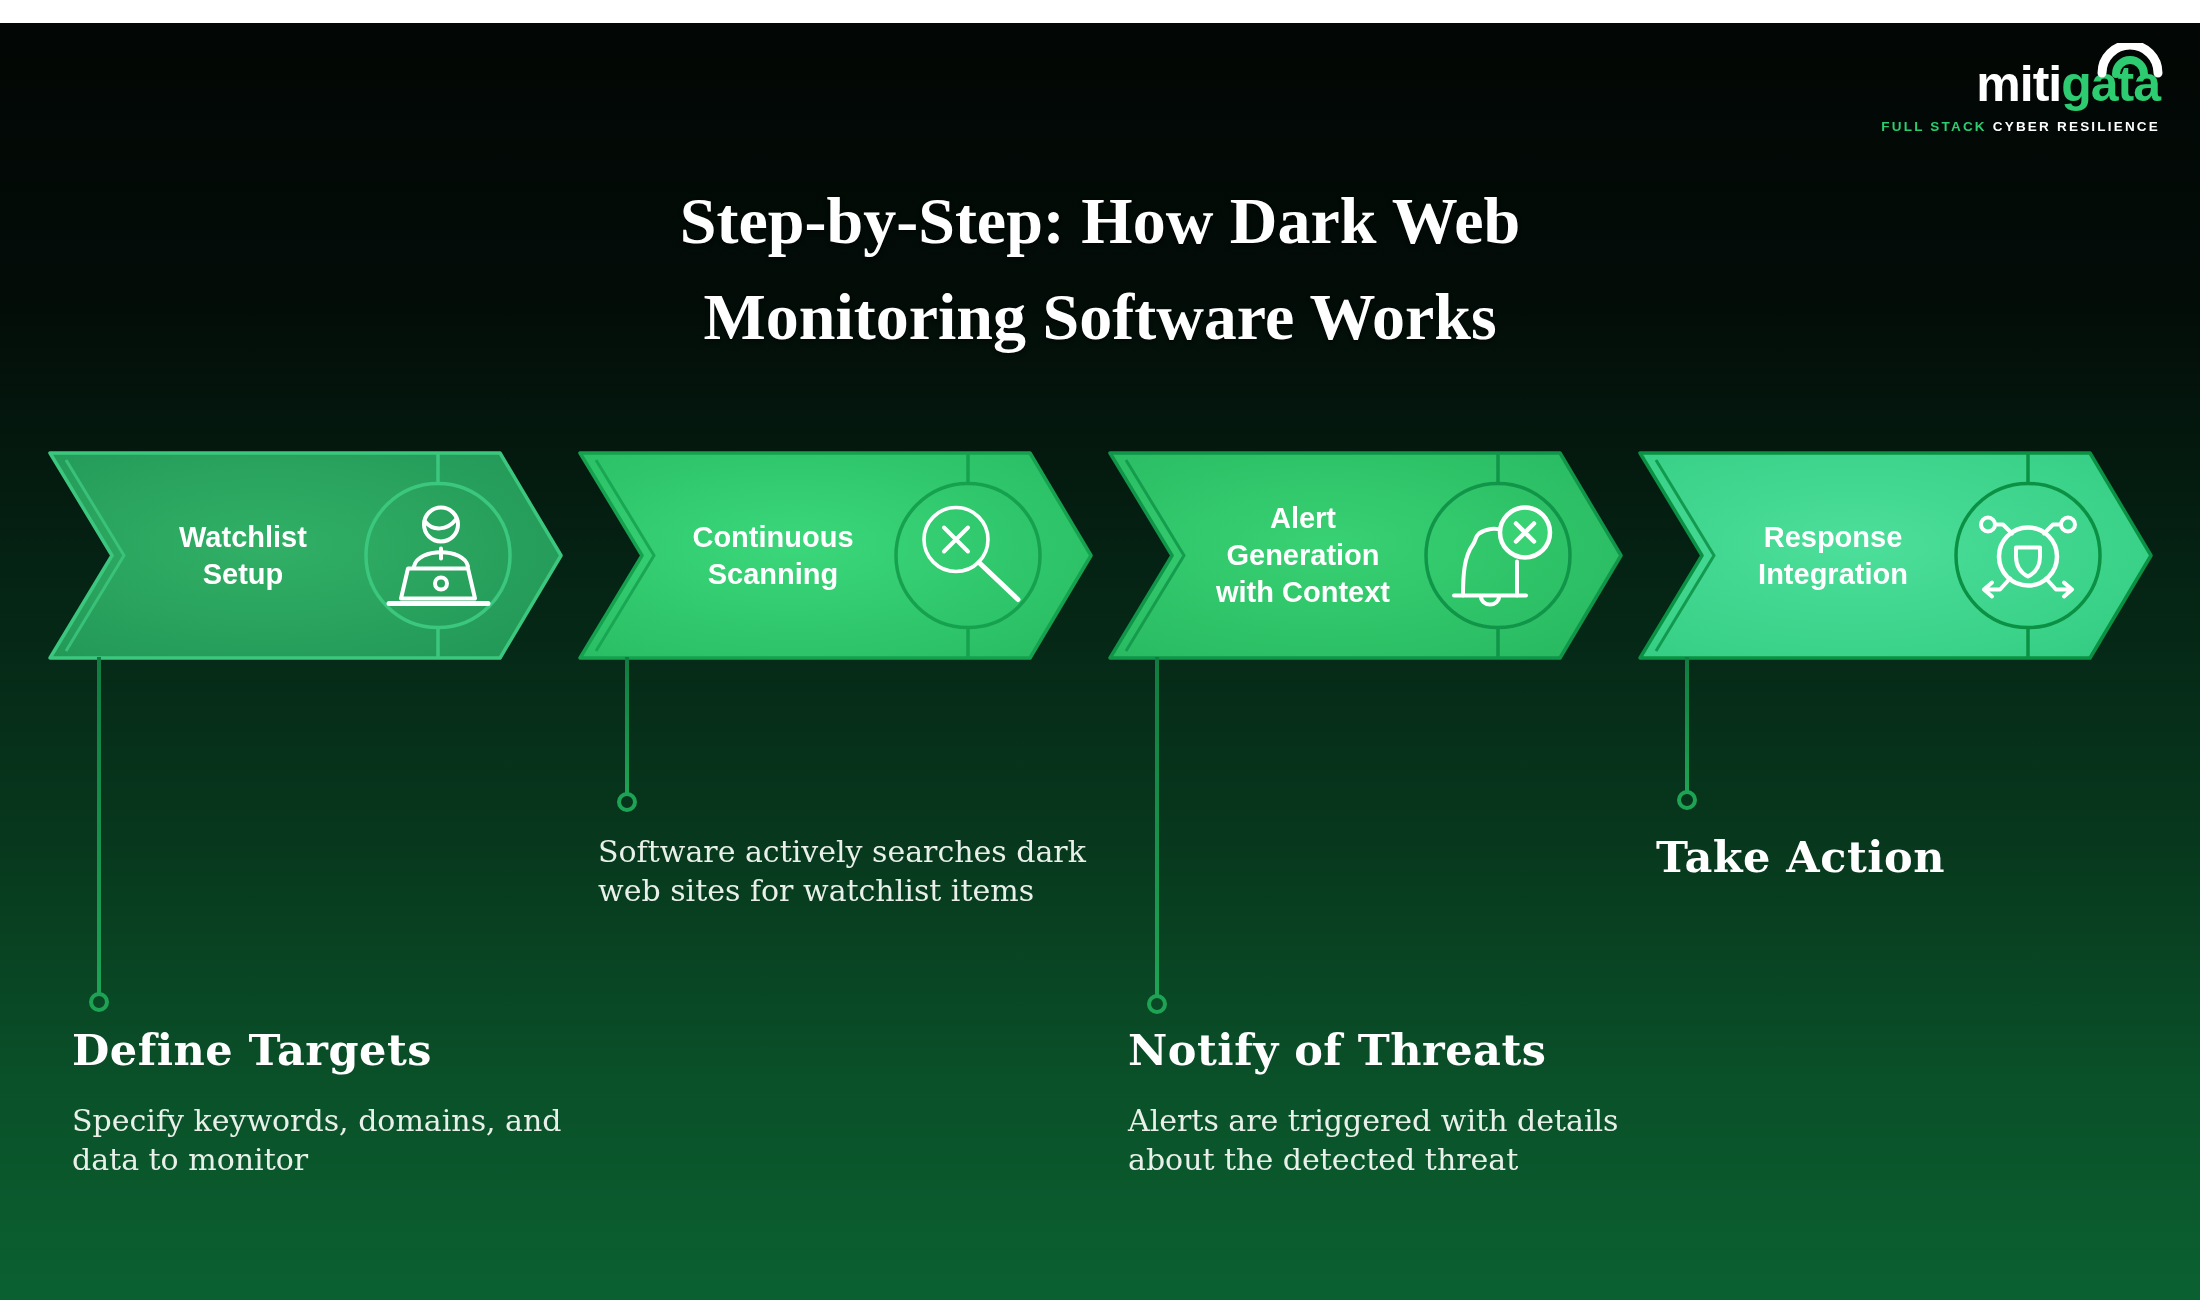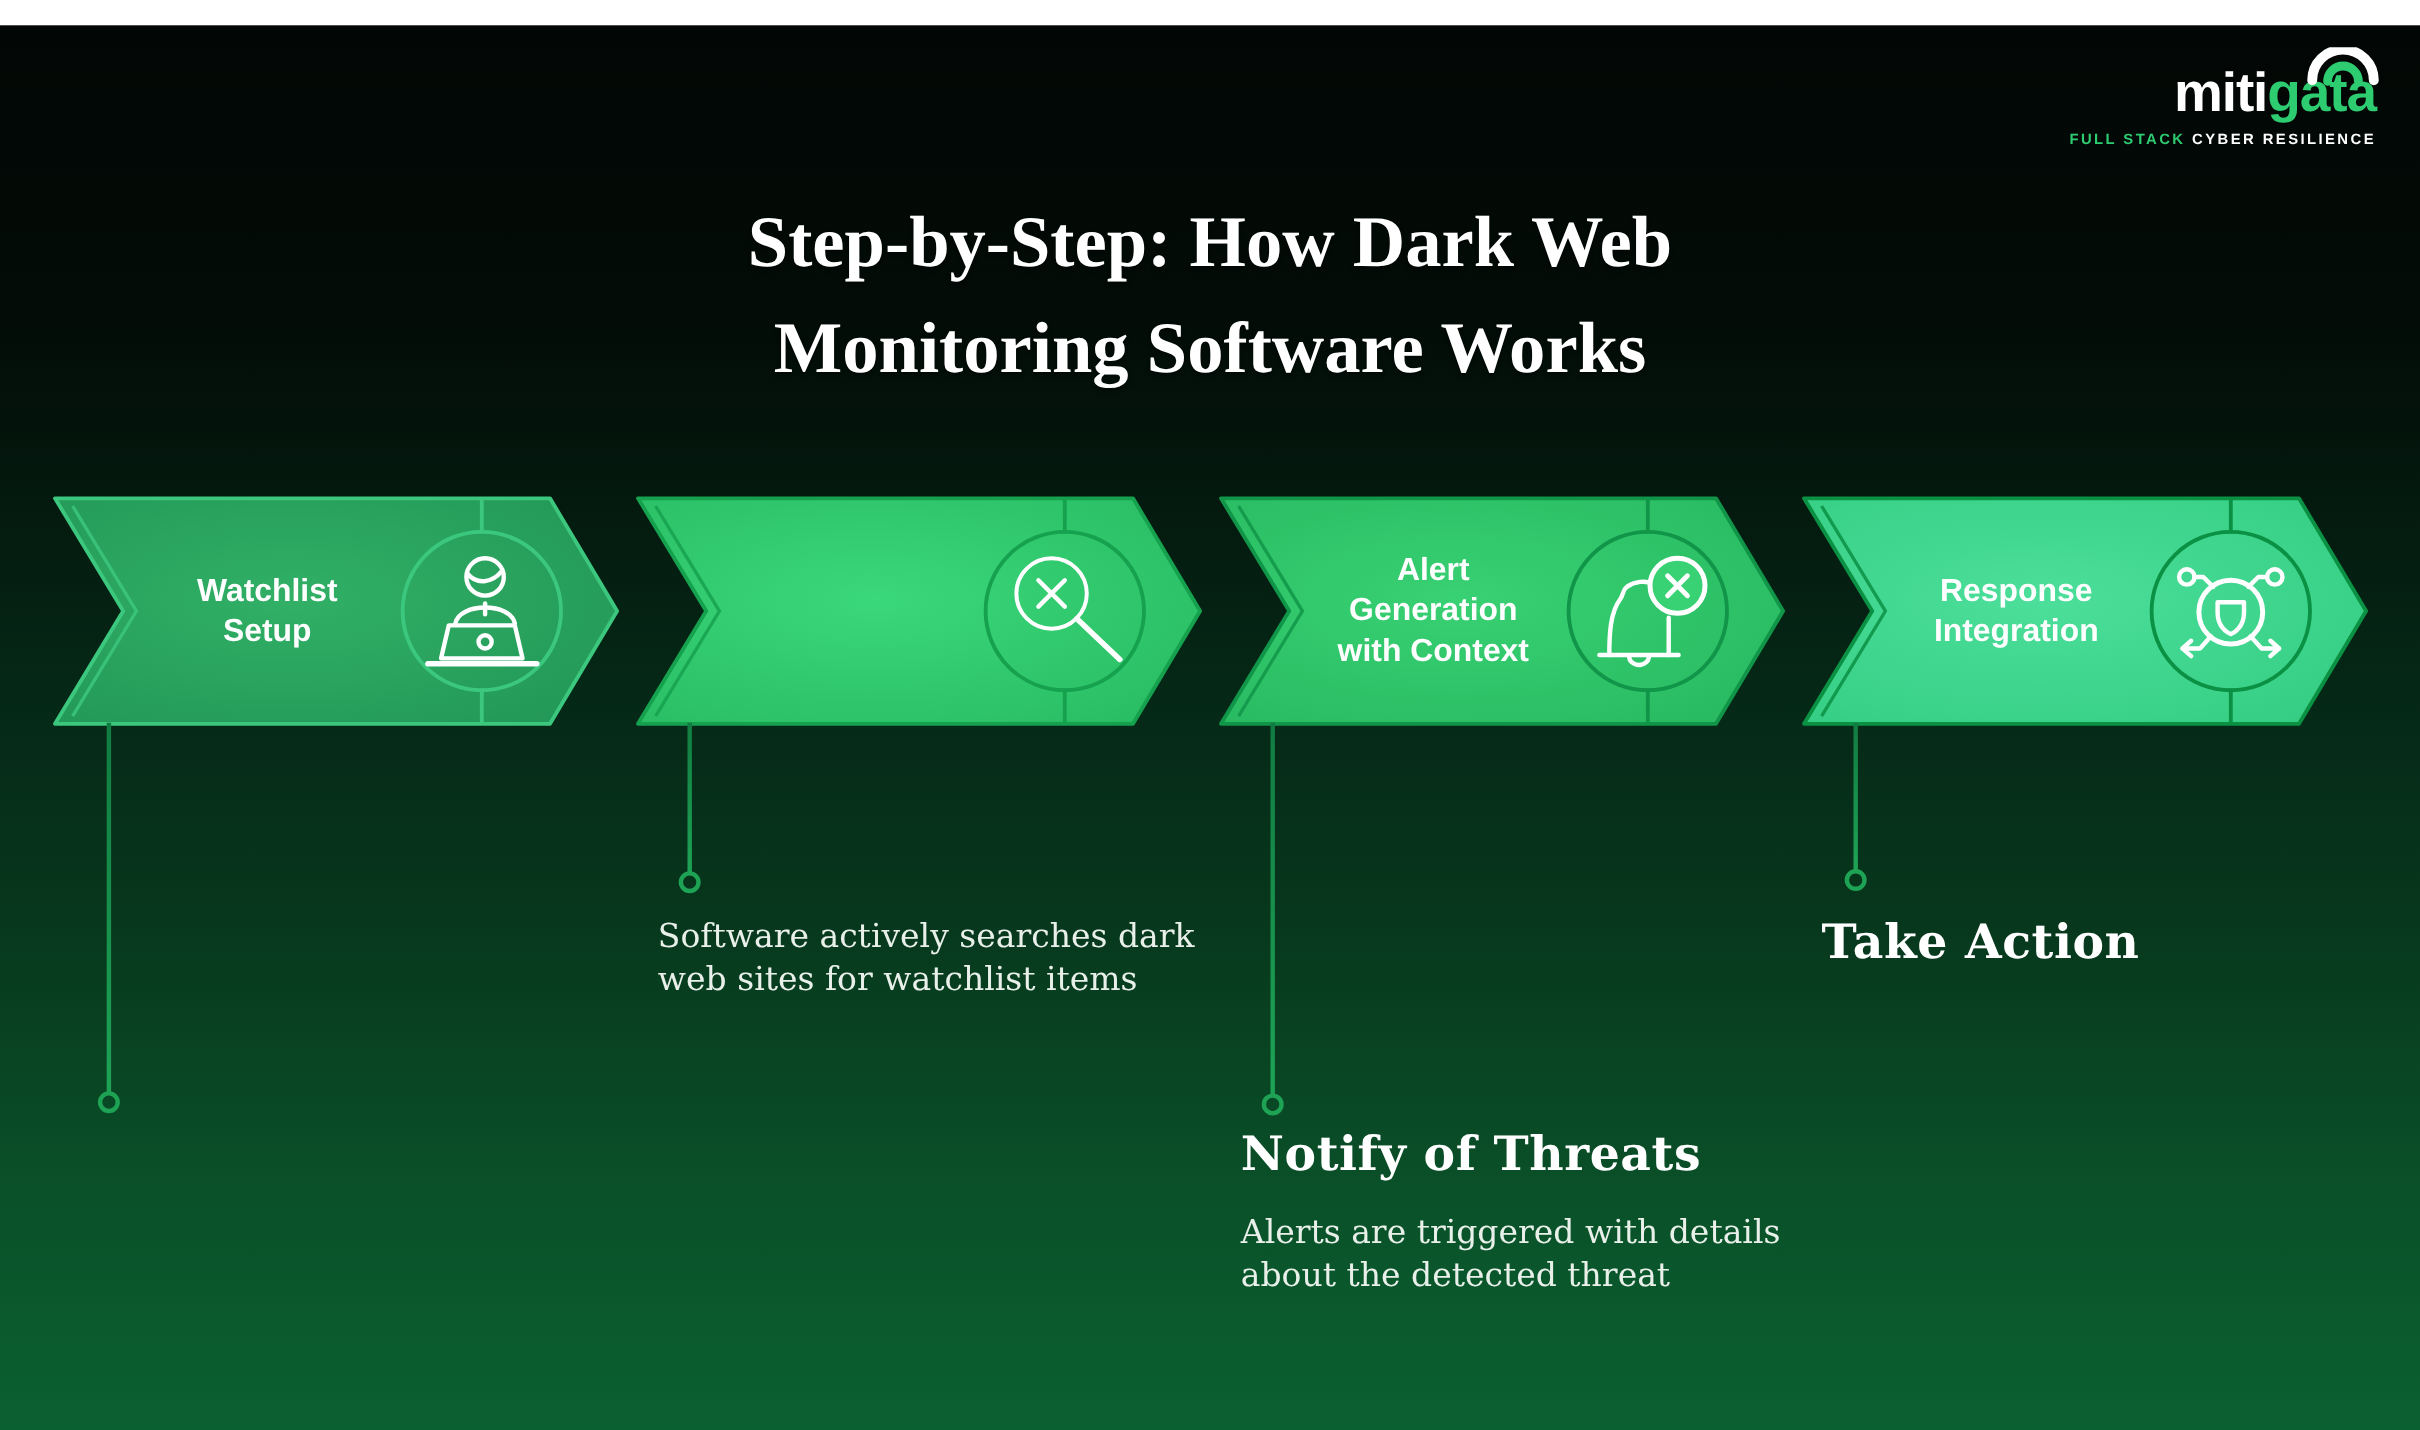--- a/index.html
+++ b/index.html
@@ -132,20 +132,22 @@
       <polyline points="18,9 76,104.5 18,200" fill="none" stroke-width="3" opacity="0.85" stroke="#16a14f"></polyline>
       <line x1="390" y1="3" x2="390" y2="34" stroke-width="3.5" stroke="#16a14f"></line>
       <line x1="390" y1="175" x2="390" y2="206" stroke-width="3.5" stroke="#16a14f"></line>
       <circle cx="390" cy="104.5" r="72" fill="none" stroke-width="3.5" stroke="#16a14f"></circle>
       <g transform="translate(390,104.5)" fill="none" stroke="#ffffff" stroke-width="4" stroke-linecap="round" stroke-linejoin="round">
         <circle cx="-12" cy="-16" r="32" stroke-width="3.6"></circle>
         <path d="M -24,-28 L 0,-4 M 0,-28 L -24,-4"></path>
         <path d="M 11,7 L 50,44" stroke-width="5"></path>
       </g>
     </svg>
+    <div class="step-label">Continuous
+Scanning</div>
   </div>
 
   <div class="step step-3">
     <svg width="515" height="209" viewBox="0 0 515 209">
       <defs>
         <radialGradient id="grad2" cx="42%" cy="45%" r="80%">
           <stop offset="0%" stop-color="#38d173"></stop>
           <stop offset="100%" stop-color="#27b75f"></stop>
         </radialGradient>
       </defs>
@@ -198,20 +200,25 @@
 
   <div class="connector conn-1"></div>
   <div class="connector conn-2"></div>
   <div class="connector conn-3"></div>
   <div class="connector conn-4"></div>
   <div class="conn-dot dot-1"></div>
   <div class="conn-dot dot-2"></div>
   <div class="conn-dot dot-3"></div>
   <div class="conn-dot dot-4"></div>
 
+  <div class="callout co-1">
+    <div class="co-title">Define Targets</div>
+    <div class="co-body">Specify keywords, domains, and
+data to monitor</div>
+  </div>
   <div class="callout co-2">
     <div class="co-body">Software actively searches dark
 web sites for watchlist items</div>
   </div>
   <div class="callout co-3">
     <div class="co-title">Notify of Threats</div>
     <div class="co-body">Alerts are triggered with details
 about the detected threat</div>
   </div>
   <div class="callout co-4">

